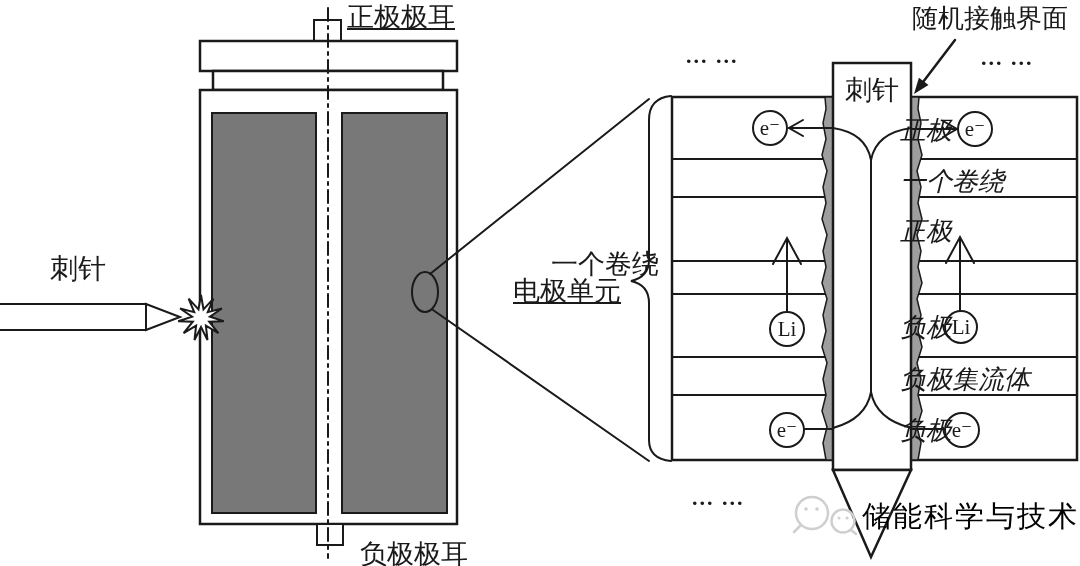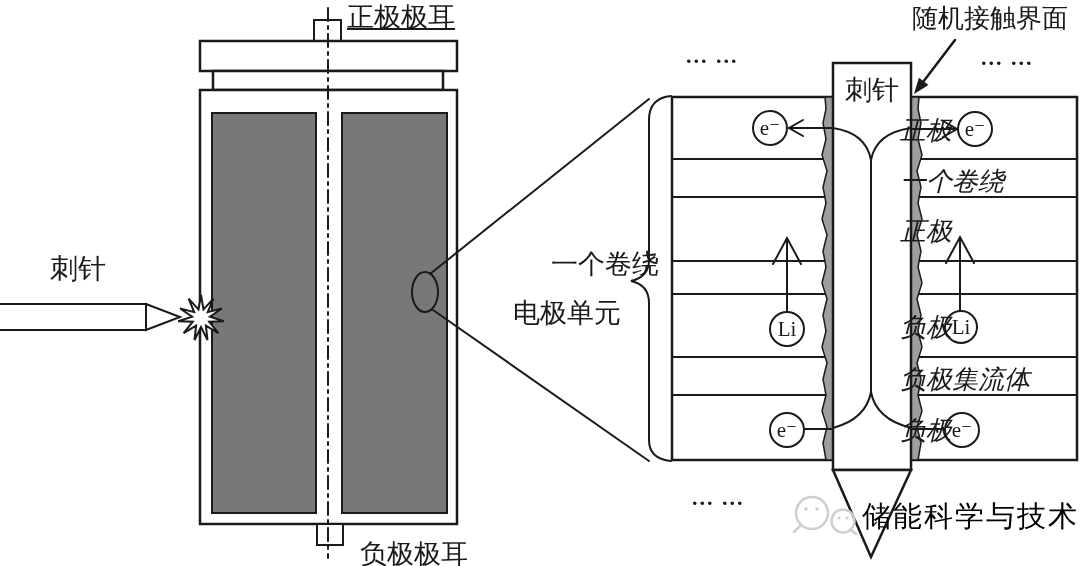--- a/index.html
+++ b/index.html
@@ -145,21 +145,21 @@
     </g>
   </svg>
 
   <span class="label lbl-27" style="left:347px;top:3px;text-decoration:underline;">正极极耳</span>
 
   <span class="label lbl-27" style="left:360px;top:540px;">负极极耳</span>
 
   <span class="label lbl-28" style="left:50px;top:254px;">刺针</span>
 
   <span class="label lbl-27" style="left:511px;top:250px;margin-left:40px;">一个卷绕</span>
-  <span class="label lbl-27" style="left:513px;top:299px;">电极单元</span>
+  <span class="label lbl-27" style="left:513px;top:277px;text-decoration:underline;">电极单元</span>
 
   <span class="label lbl-26" style="left:912px;top:5px;">随机接触界面</span>
 
   <span class="nail-detail-label">刺针</span>
 
   <span class="label dots" style="left:686px;top:44px;">... ...</span>
   <span class="label dots" style="left:981px;top:46px;">... ...</span>
   <span class="label dots" style="left:692px;top:486px;">... ...</span>
 
   <span class="layer-label" style="top:113px;">正极</span>

